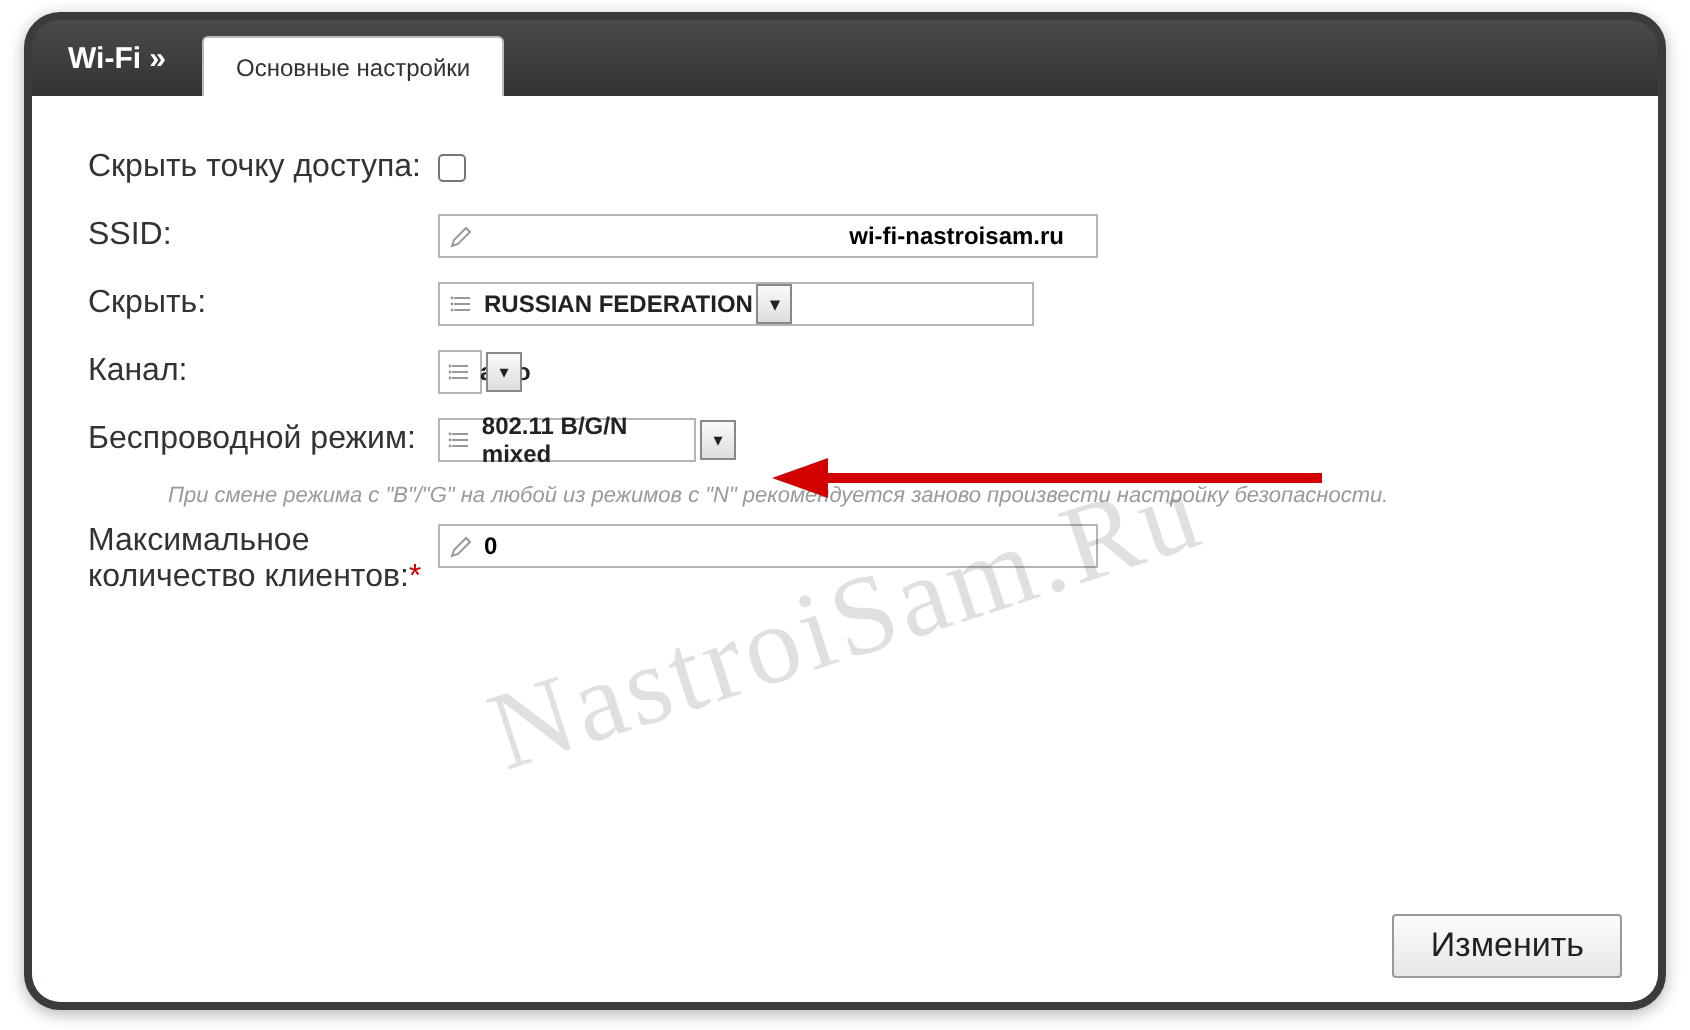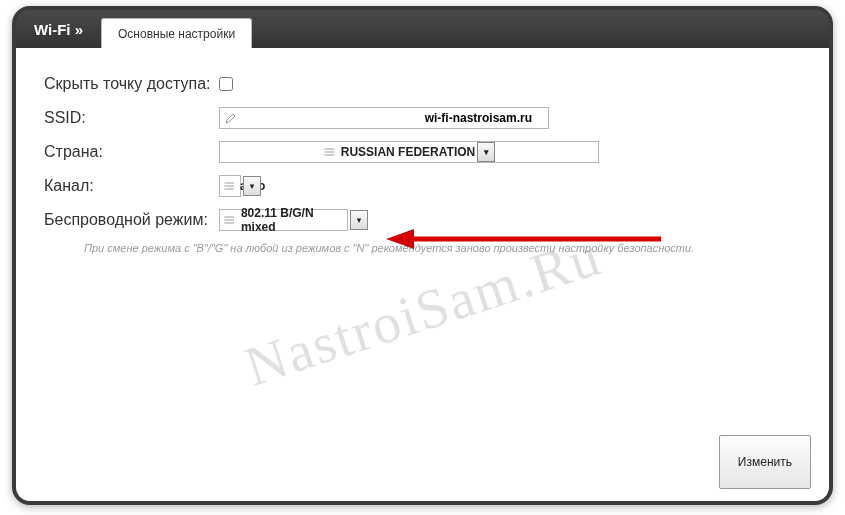--- a/index.html
+++ b/index.html
@@ -100,21 +100,21 @@
     border: 1px solid #888;
     background: linear-gradient(#fafafa,#ddd);
     display: inline-flex;
     align-items: center;
     justify-content: center;
     margin-left: 2px;
     font-size: 9px;
     color: #222;
     cursor: pointer;
   }
-  .w-country { width: 380px; justify-content: center; }
+  .w-country { width: 298px; justify-content: flex-start; }
   .w-ssid { width: 330px; }
   .w-auto { width: 22px; }
   .w-mode { width: 129px; }
   .w-clients { width: 330px; }
   .chk {
     width: 14px; height: 14px;
   }
   .note {
     color: #9a9a9a;
     font-style: italic;
@@ -129,22 +129,22 @@
     height: 26px;
     pointer-events: none;
   }
   .footer {
     position: absolute;
     bottom: 12px; right: 18px;
   }
   .btn {
     border: 1px solid #999;
     background: linear-gradient(#fdfdfd,#e6e6e6);
-    padding: 19px 18px;
-    font-size: 12px;
+    padding: 5px 18px;
+    font-size: 17px;
     border-radius: 2px;
     cursor: pointer;
     color: #222;
   }
   .side-arrow {
     position: absolute;
     left: 1px; top: 50%;
     transform: translateY(-50%);
     width: 12px; height: 40px;
     background: #3b3b3b;
@@ -198,21 +198,21 @@
             <svg width="12" height="12" viewBox="0 0 12 12">
                 <path d="M1 11l1-3 6-6 2 2-6 6-3 1z" fill="none" stroke="#999" stroke-width="1"></path>
               </svg>
           </span>
           <input class="field-text" style="width: 290px; text-align: right;" value="wi-fi-nastroisam.ru">
         </div>
       </div>
     </div>
 
     <div class="row">
-      <div class="lbl">Страна:</div>
+      <div class="lbl">Скрыть:</div>
       <div class="field-wrap">
         <div class="field-box w-country">
           <span style="display:flex;align-items:center;">
             <span class="ficon">
               <svg width="12" height="12" viewBox="0 0 12 12">
                   <path d="M2 3h8M2 6h8M2 9h8" stroke="#999" stroke-width="1"></path>
                   <circle cx="1" cy="3" r="0.7" fill="#999"></circle>
                   <circle cx="1" cy="6" r="0.7" fill="#999"></circle>
                   <circle cx="1" cy="9" r="0.7" fill="#999"></circle>
                 </svg>
@@ -255,20 +255,35 @@
               </svg>
           </span>
           <span>802.11 B/G/N mixed</span>
         </div>
         <span class="dd-btn">▾</span>
       </div>
     </div>
 
     <div class="note">При смене режима с "B"/"G" на любой из режимов с "N" рекомендуется заново произвести настройку безопасности.</div>
 
+    <div class="row" style="align-items:flex-start">
+      <div class="lbl">
+        <span>Максимальное количество клиентов:</span><span class="req">*</span>
+      </div>
+      <div class="field-wrap">
+        <div class="field-box w-clients">
+          <span class="ficon">
+            <svg width="12" height="12" viewBox="0 0 12 12">
+                <path d="M1 11l1-3 6-6 2 2-6 6-3 1z" fill="none" stroke="#999" stroke-width="1"></path>
+              </svg>
+          </span>
+          <input class="field-text" style="width: 290px;" value="0">
+        </div>
+      </div>
+    </div>
 
     <svg class="arrow" viewBox="0 0 275 26">
       <line x1="275" y1="13" x2="20" y2="13" stroke="#d40000" stroke-width="5"></line>
       <polygon points="0,13 28,3 28,23" fill="#d40000"></polygon>
     </svg>
 
     <div class="watermark">NastroiSam.Ru</div>
 
     <div class="footer">
       <button class="btn">Изменить</button>

